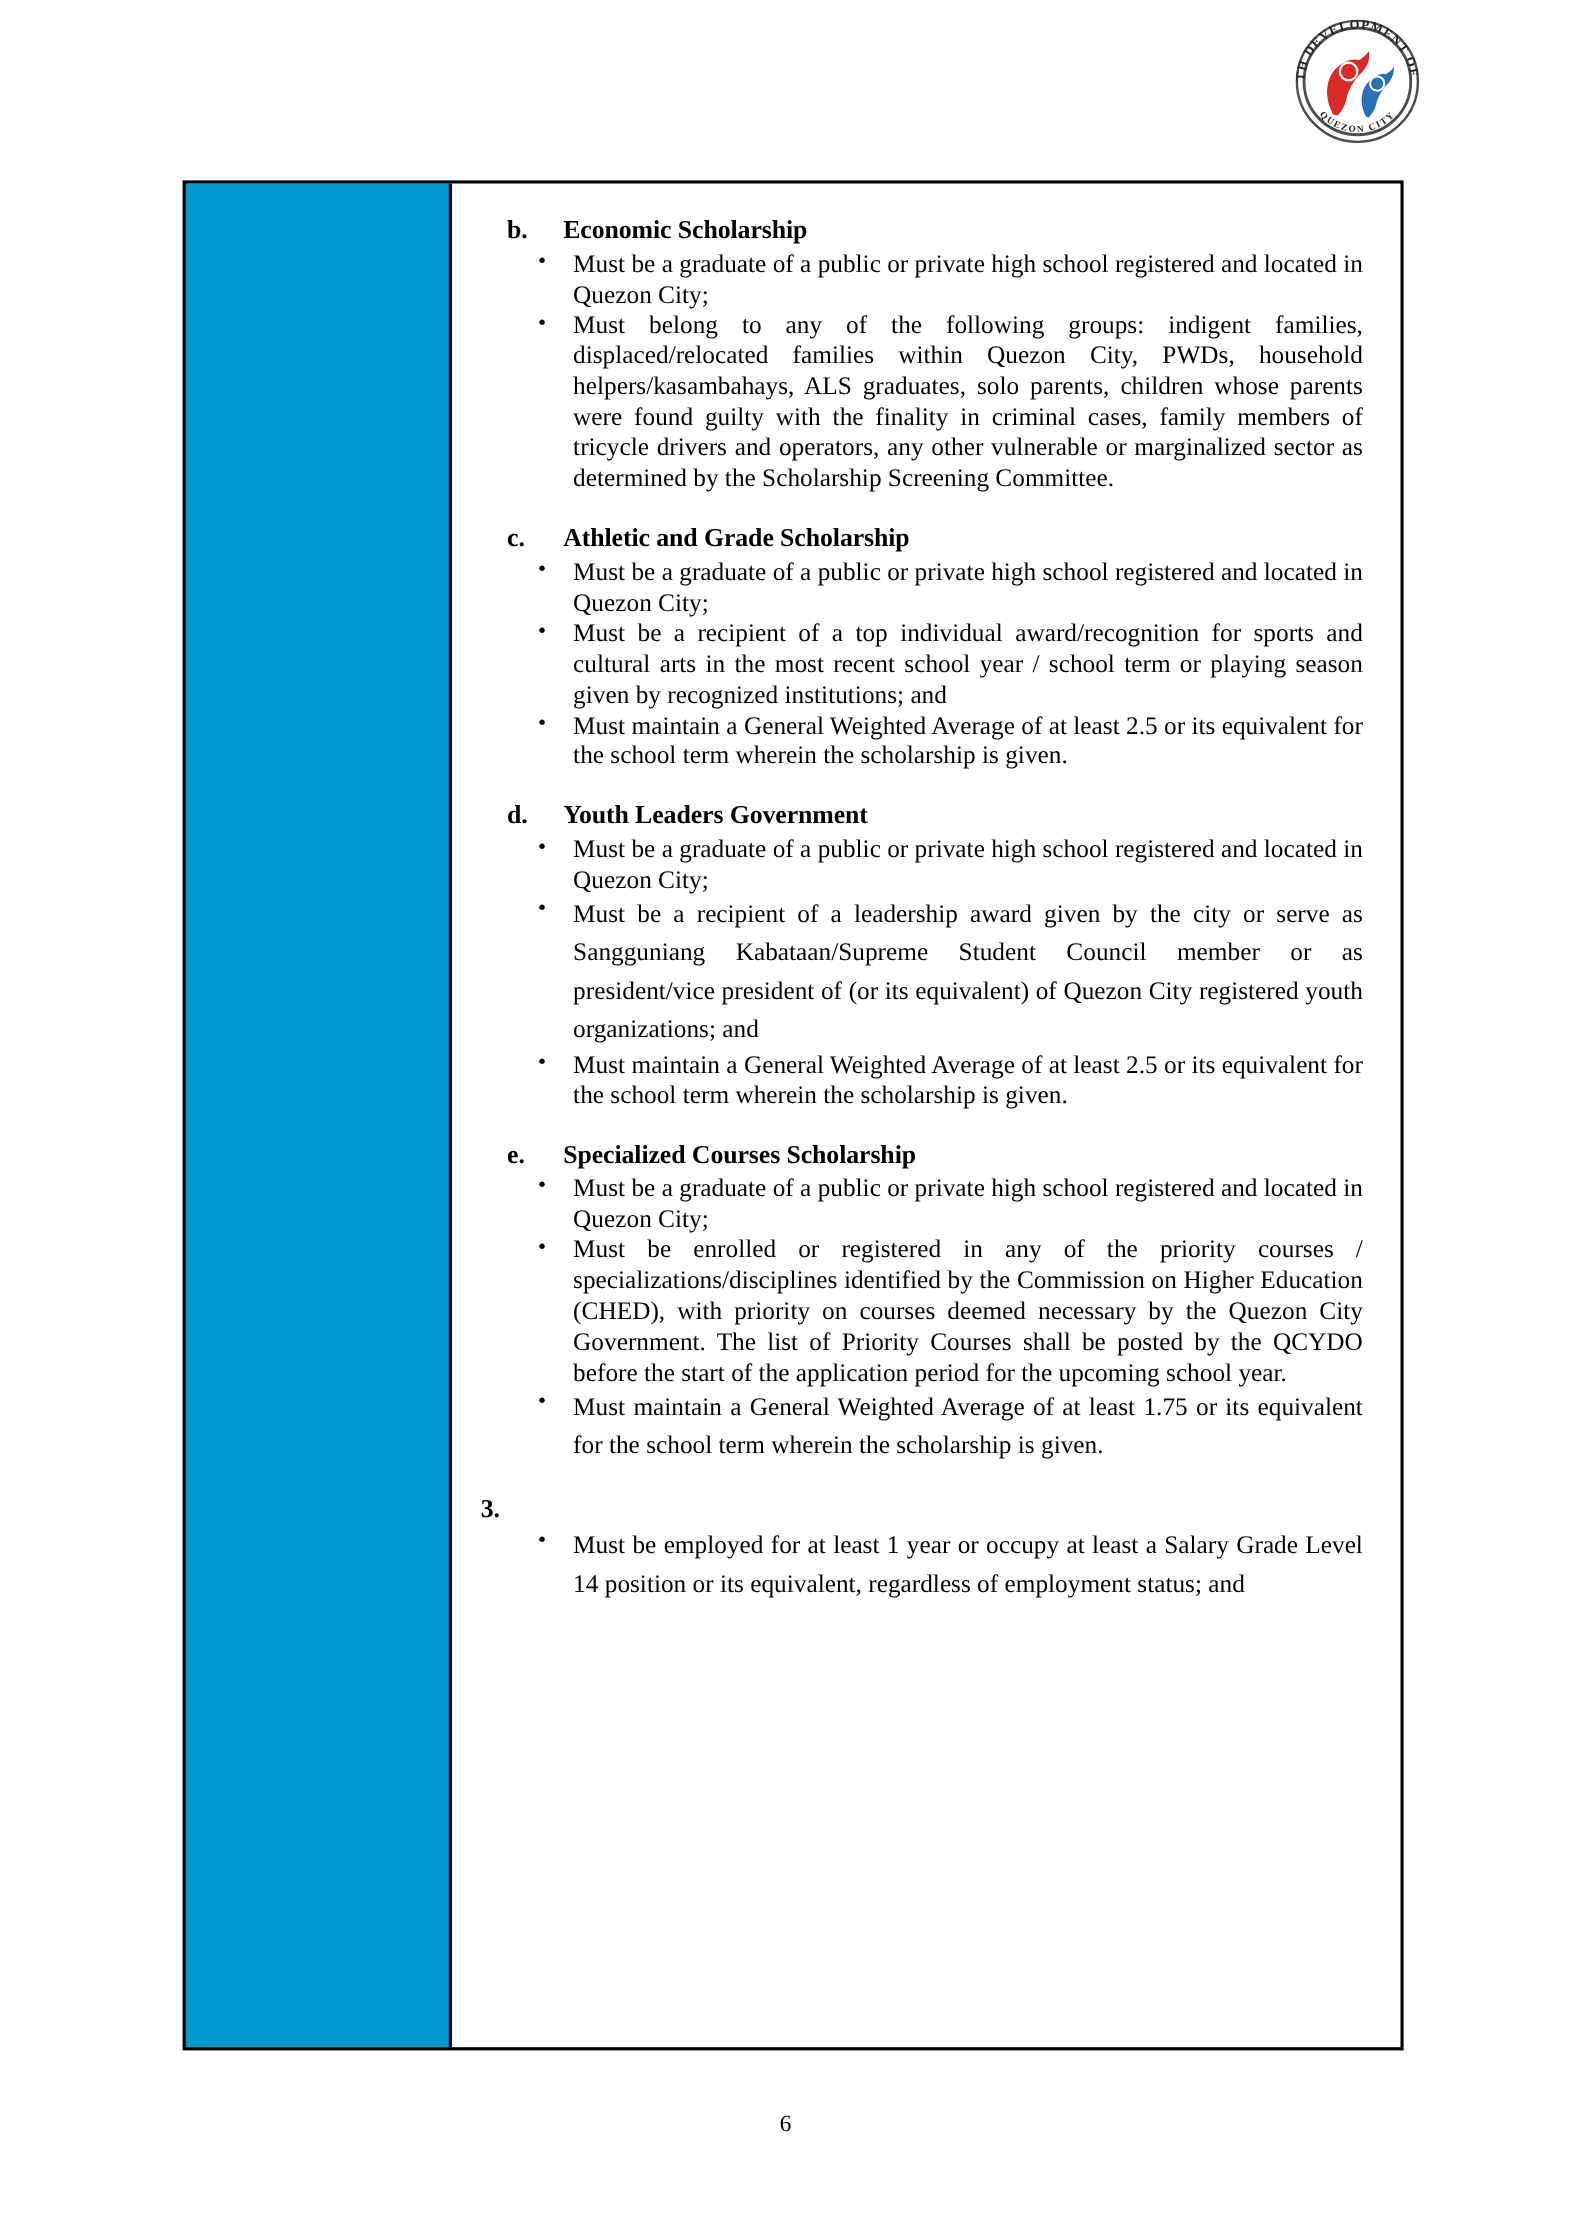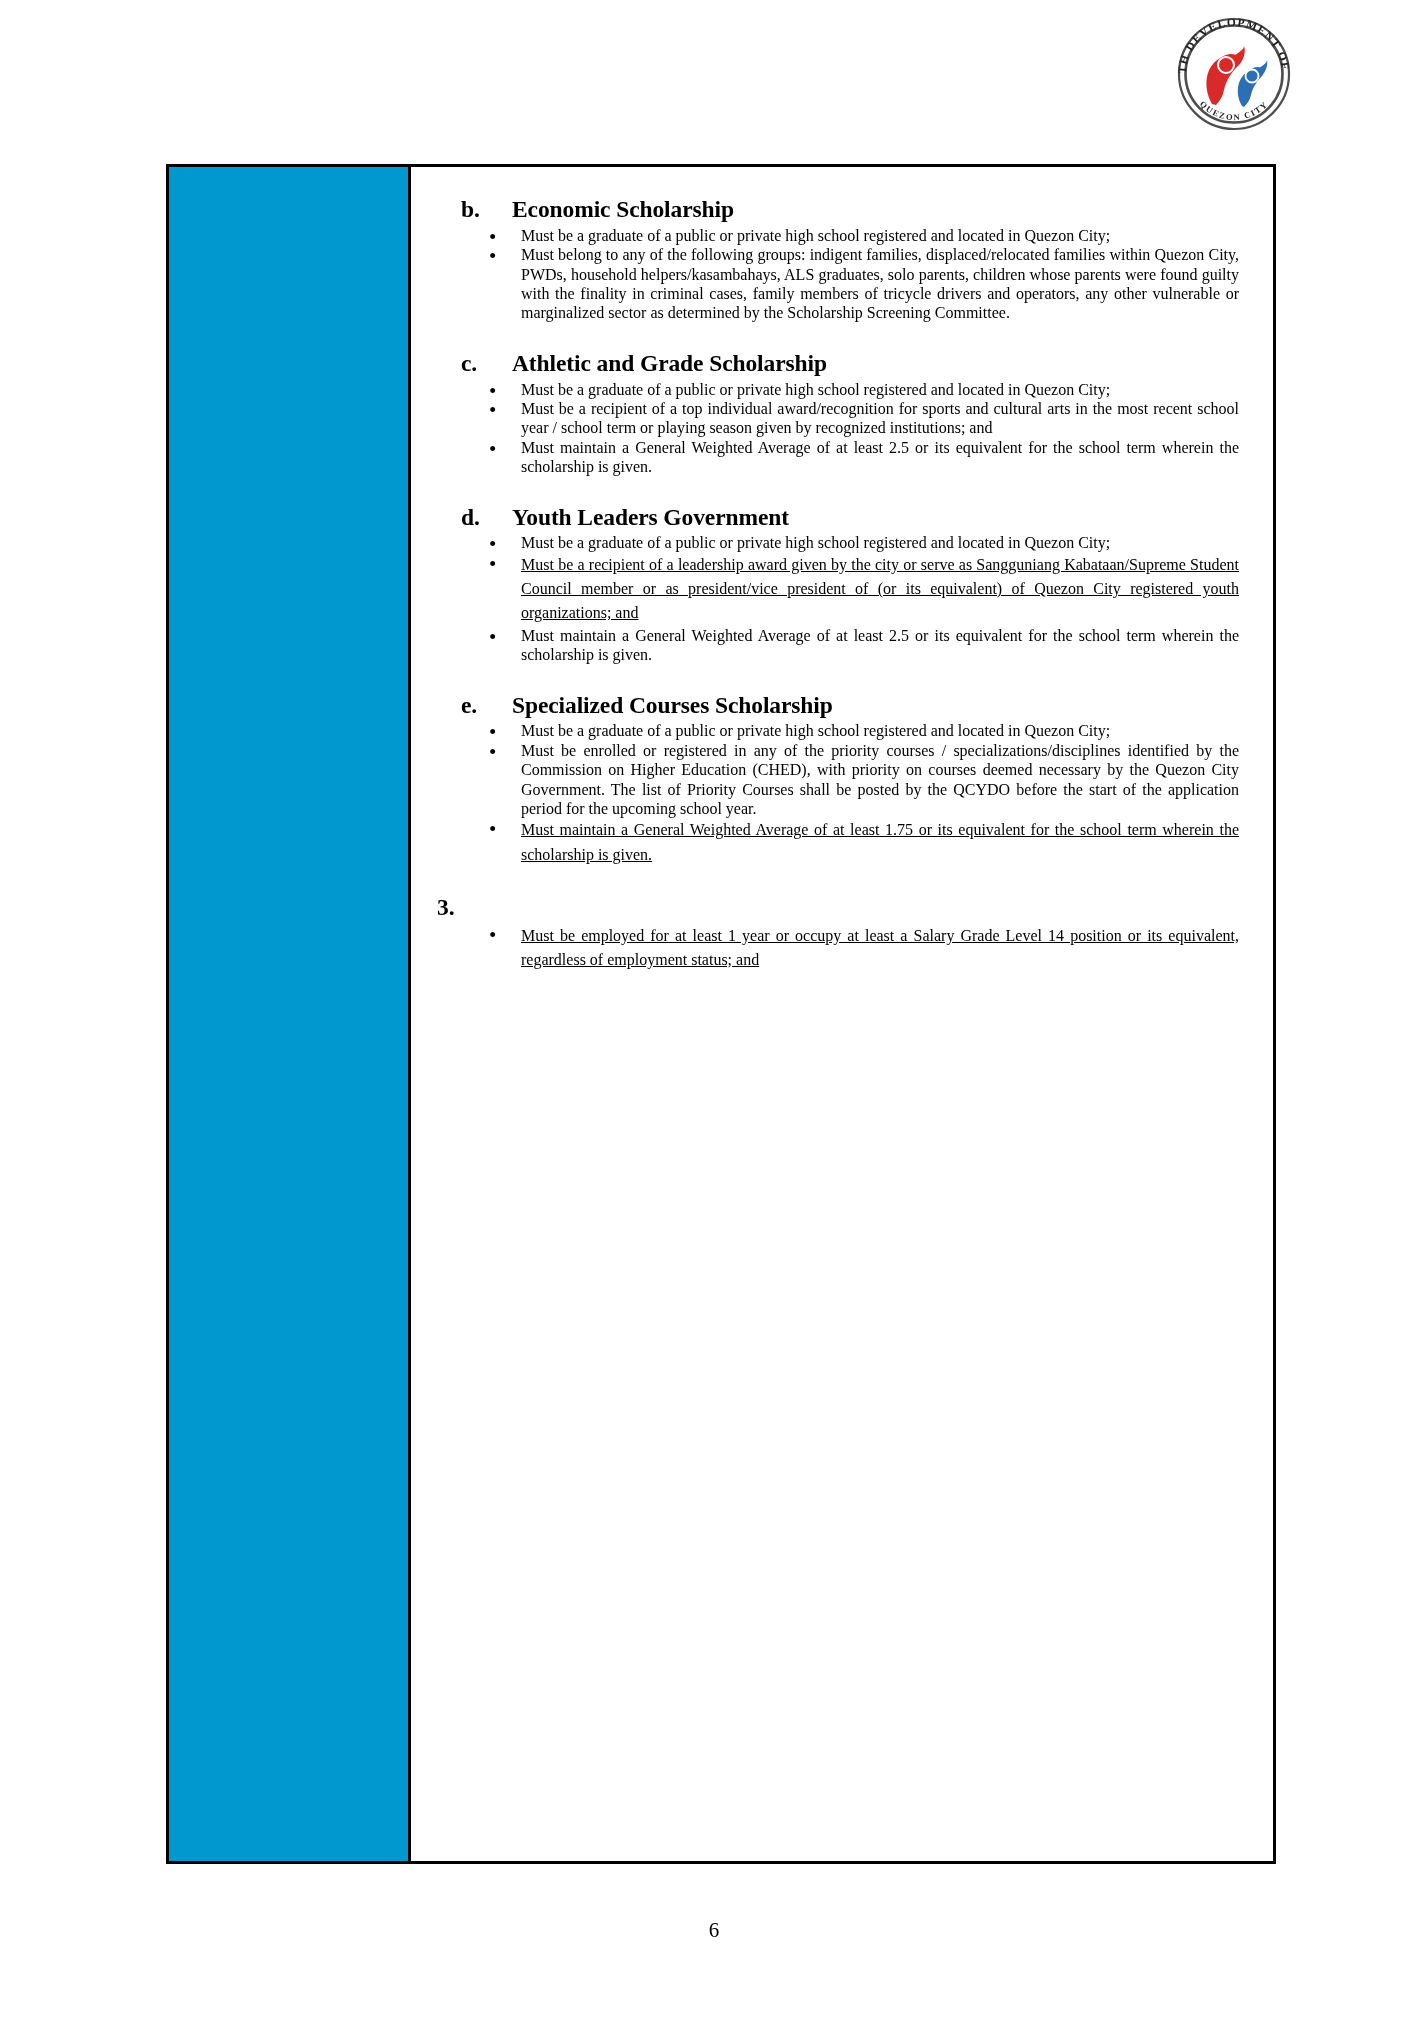--- a/index.html
+++ b/index.html
@@ -92,38 +92,37 @@
     font-weight: bold;
   }
 
   ul.bullets {
     list-style: none;
     margin: 0;
     padding: 0 0 0 46px;
   }
   ul.bullets li {
     position: relative;
-    font-size: 16px;
+    font-size: 23px;
     line-height: 1.215;
     text-align: justify;
     text-justify: inter-word;
     padding-left: 38px;
     margin: 0 0 0 0;
   }
   ul.bullets li::before {
     content: "\2022";
     position: absolute;
     left: 6px;
     top: -1px;
     font-size: 21px;
     line-height: 1.215;
   }
   ul.bullets li.loose {
     line-height: 1.52;
-    text-decoration: underline;
   }
 
   
   .page-number {
     position: absolute;
     left: 0;
     top: 1918px;
     width: 1428px;
     text-align: center;
     font-size: 21px;

